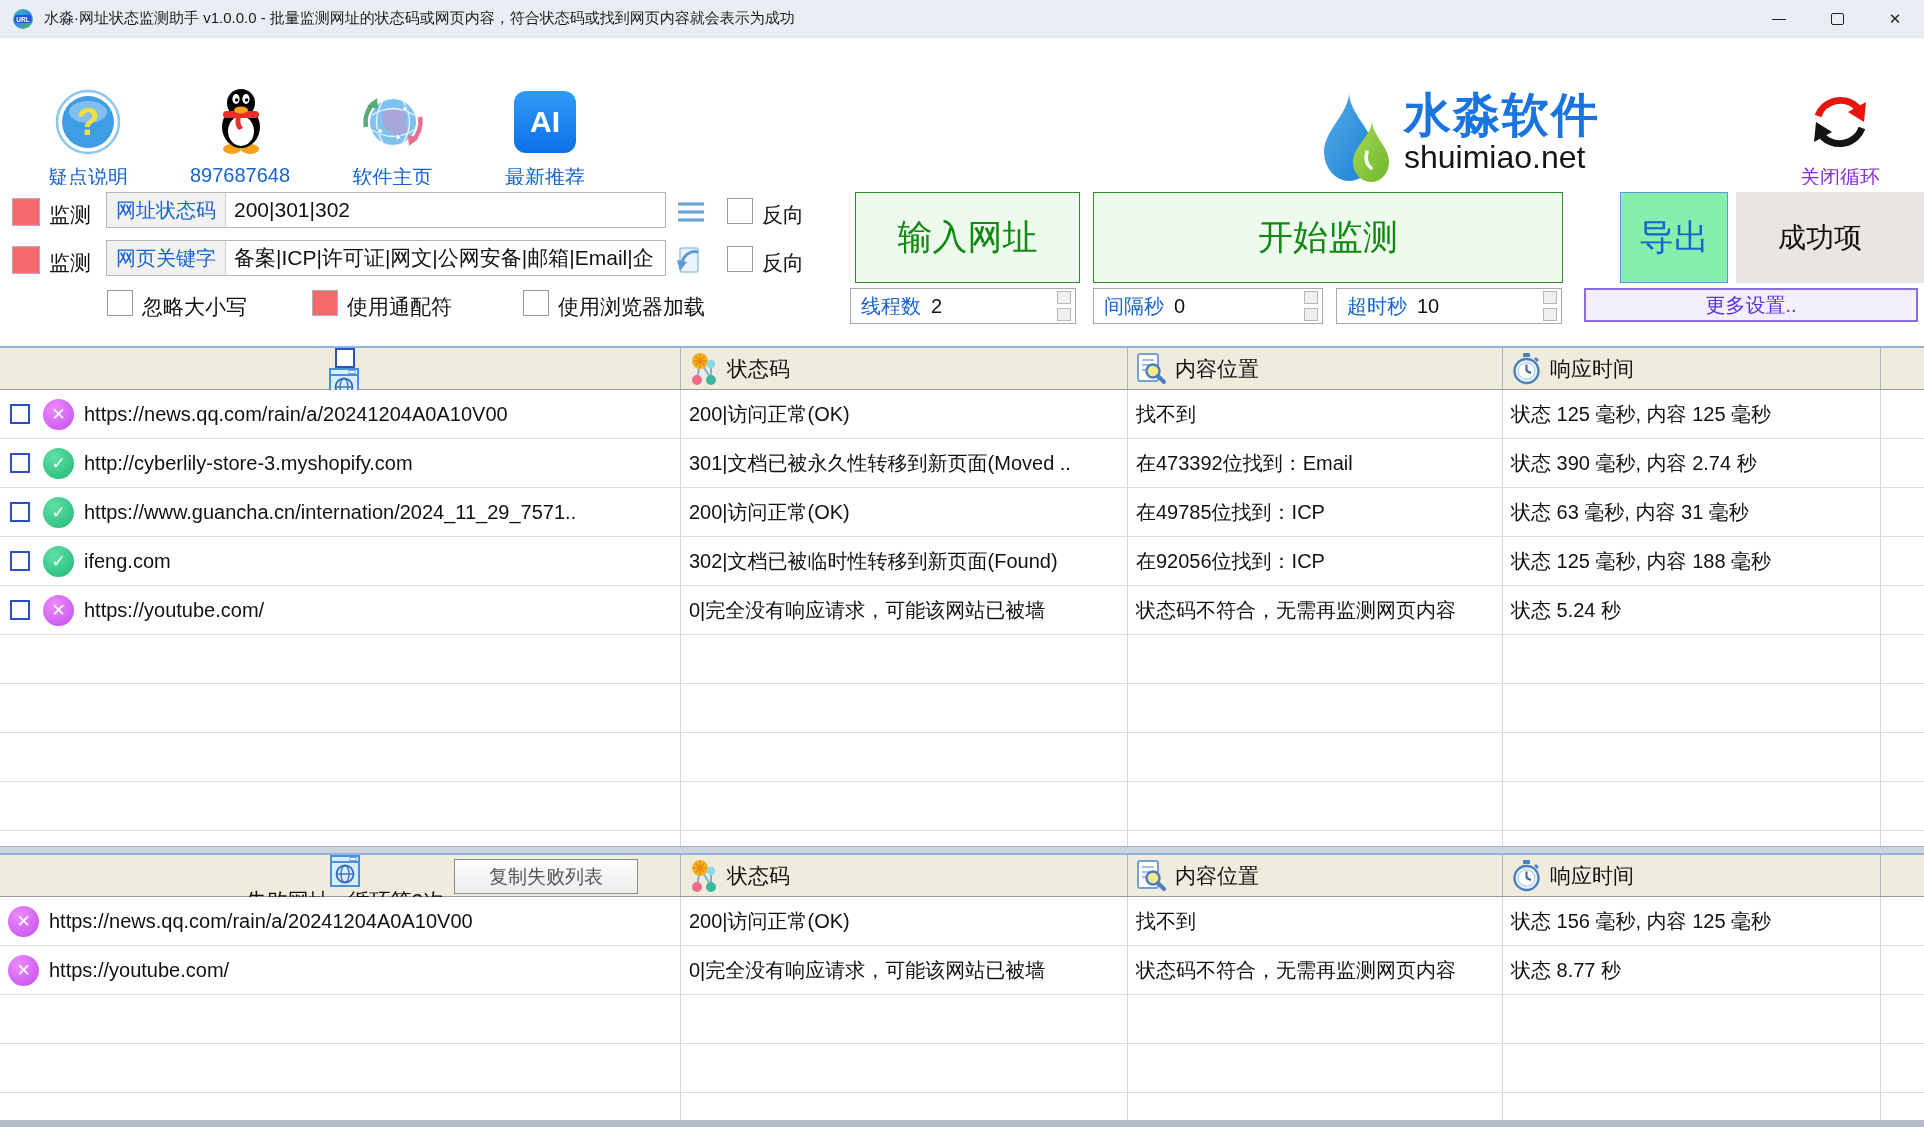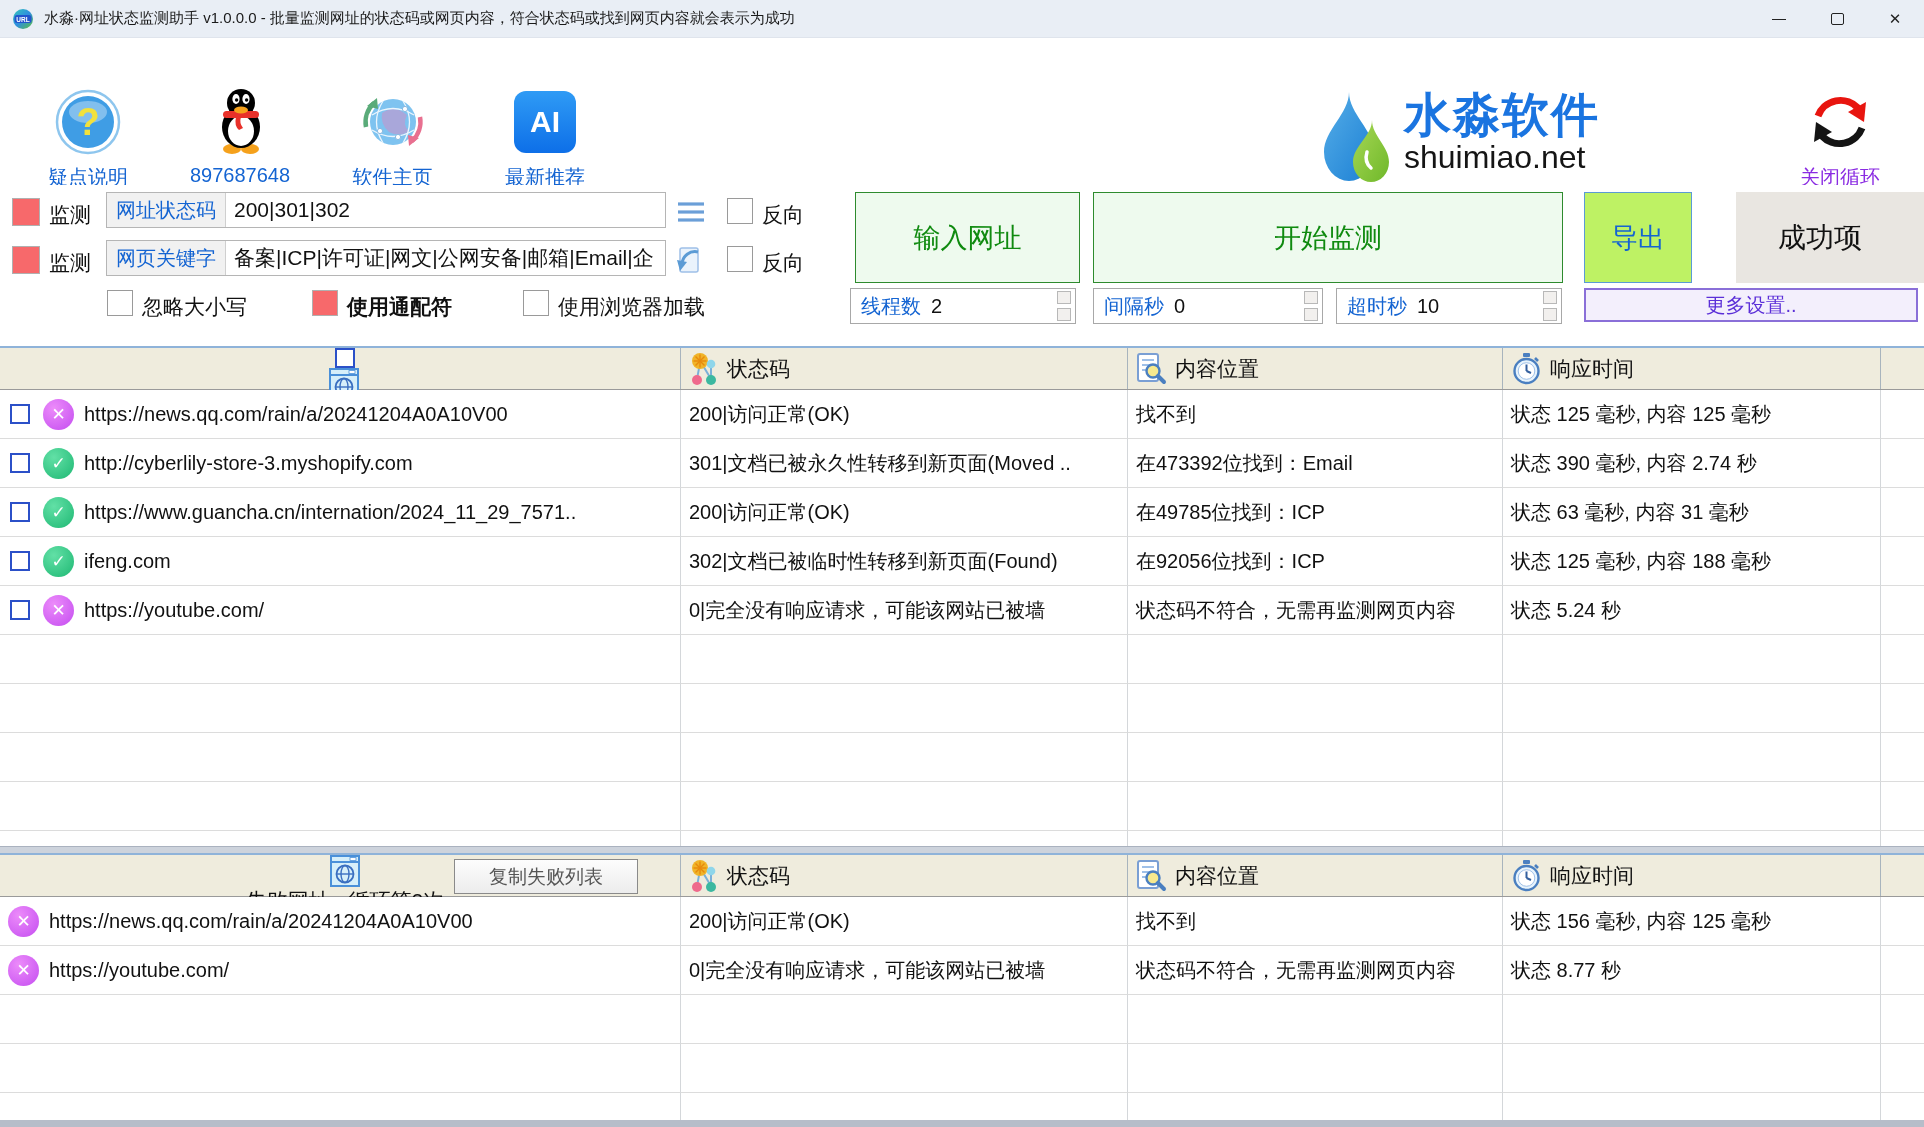--- a/index.html
+++ b/index.html
@@ -35,23 +35,23 @@
   .chk{display:inline-block;border:1px solid #9a9a9a;background:#fff;}
   .chk.red{background:#f7696b;border-color:#b0b0b0;}
   .chk-28{width:28px;height:28px;}
   .chk-26{width:26px;height:26px;}
   .lab21{font-size:21px;color:#111;}
   .field-group{position:absolute;height:36px;border:1px solid #b5b5b5;display:flex;background:#fff;}
   .field-label{background:#f1f1f1;border-right:1px solid #cfcfcf;color:#1464d2;font-size:20px;
     display:flex;align-items:center;padding:0 9px;white-space:nowrap;}
   .field-input{border:0;outline:none;flex:1;font-size:21px;padding:0 8px;
     font-family:"Liberation Sans","DejaVu Sans",sans-serif;color:#111;min-width:0;}
-  .big-btn{position:absolute;display:flex;align-items:center;justify-content:center;font-size:27px;cursor:default;}
+  .big-btn{position:absolute;display:flex;align-items:center;justify-content:center;font-size:35px;cursor:default;}
   .btn-green{background:#eefaee;border:1px solid #2e8b2e;color:#0f8a0f;}
-  .btn-blue{background:#bef264;border:1px solid #5b9bd5;color:#1464d2;}
+  .btn-blue{background:#86efac;border:1px solid #5b9bd5;color:#1464d2;margin-left:36px;}
   .success-panel{position:absolute;background:#e9e6e1;display:flex;align-items:center;}
   .success-panel .txt{font-size:28px;color:#111;margin-left:42px;}
   .mini-scroll{position:absolute;right:12px;top:8px;width:19px;height:75px;display:flex;flex-direction:column;justify-content:space-between;}
   .mini-scroll div{width:19px;height:22px;background:#f6f3f0;border:1px solid #c4c0ba;}
   .num-box{position:absolute;height:36px;border:1px solid #a8a8a8;display:flex;align-items:center;background:#fff;}
   .num-box .nlab{color:#1464d2;font-size:20px;margin-left:10px;}
   .num-box .nval{color:#111;font-size:20px;margin-left:10px;flex:1;}
   .spin{width:15px;height:30px;margin-right:3px;display:flex;flex-direction:column;justify-content:space-between;}
   .spin div{width:14px;height:13px;background:#f2f0ee;border:1px solid #b8b8b8;}
   .more-btn{position:absolute;border:2px solid #8a6fd8;background:#f3effc;color:#5b2fd8;
@@ -248,21 +248,21 @@
       <path d="M24 8 A 13 13 0 0 0 8 20" stroke="#5b9bd5" stroke-width="3" fill="none"></path>
       <polygon points="3,16 13,18 6,27" fill="#5b9bd5"></polygon>
     </svg>
   </span>
   <span class="chk chk-26 abs" style="left:727px;top:61px;"></span>
   <span class="lab21 abs" style="left:762px;top:64px;">反向</span>
 
   <span class="chk chk-26 abs" style="left:107px;top:105px;"></span>
   <span class="lab21 abs" style="left:142px;top:108px;">忽略大小写</span>
   <span class="chk red chk-26 abs" style="left:312px;top:105px;"></span>
-  <span class="lab21 abs" style="left:347px;top:108px;font-weight:bold;">使用通配符</span>
+  <span class="lab21 abs" style="left:347px;top:108px;">使用通配符</span>
   <span class="chk chk-26 abs" style="left:523px;top:105px;"></span>
   <span class="lab21 abs" style="left:558px;top:108px;">使用浏览器加载</span>
 
   <div class="big-btn btn-green" style="left:855px;top:7px;width:225px;height:91px;">输入网址</div>
   <div class="big-btn btn-green" style="left:1093px;top:7px;width:470px;height:91px;">开始监测</div>
   <div class="big-btn btn-blue" style="left:1584px;top:7px;width:108px;height:91px;">导出</div>
   <div class="success-panel" style="left:1692px;top:7px;width:228px;height:91px;margin-left:44px;">
     <span class="txt">成功项</span>
     <span class="mini-scroll">
         <div></div>

